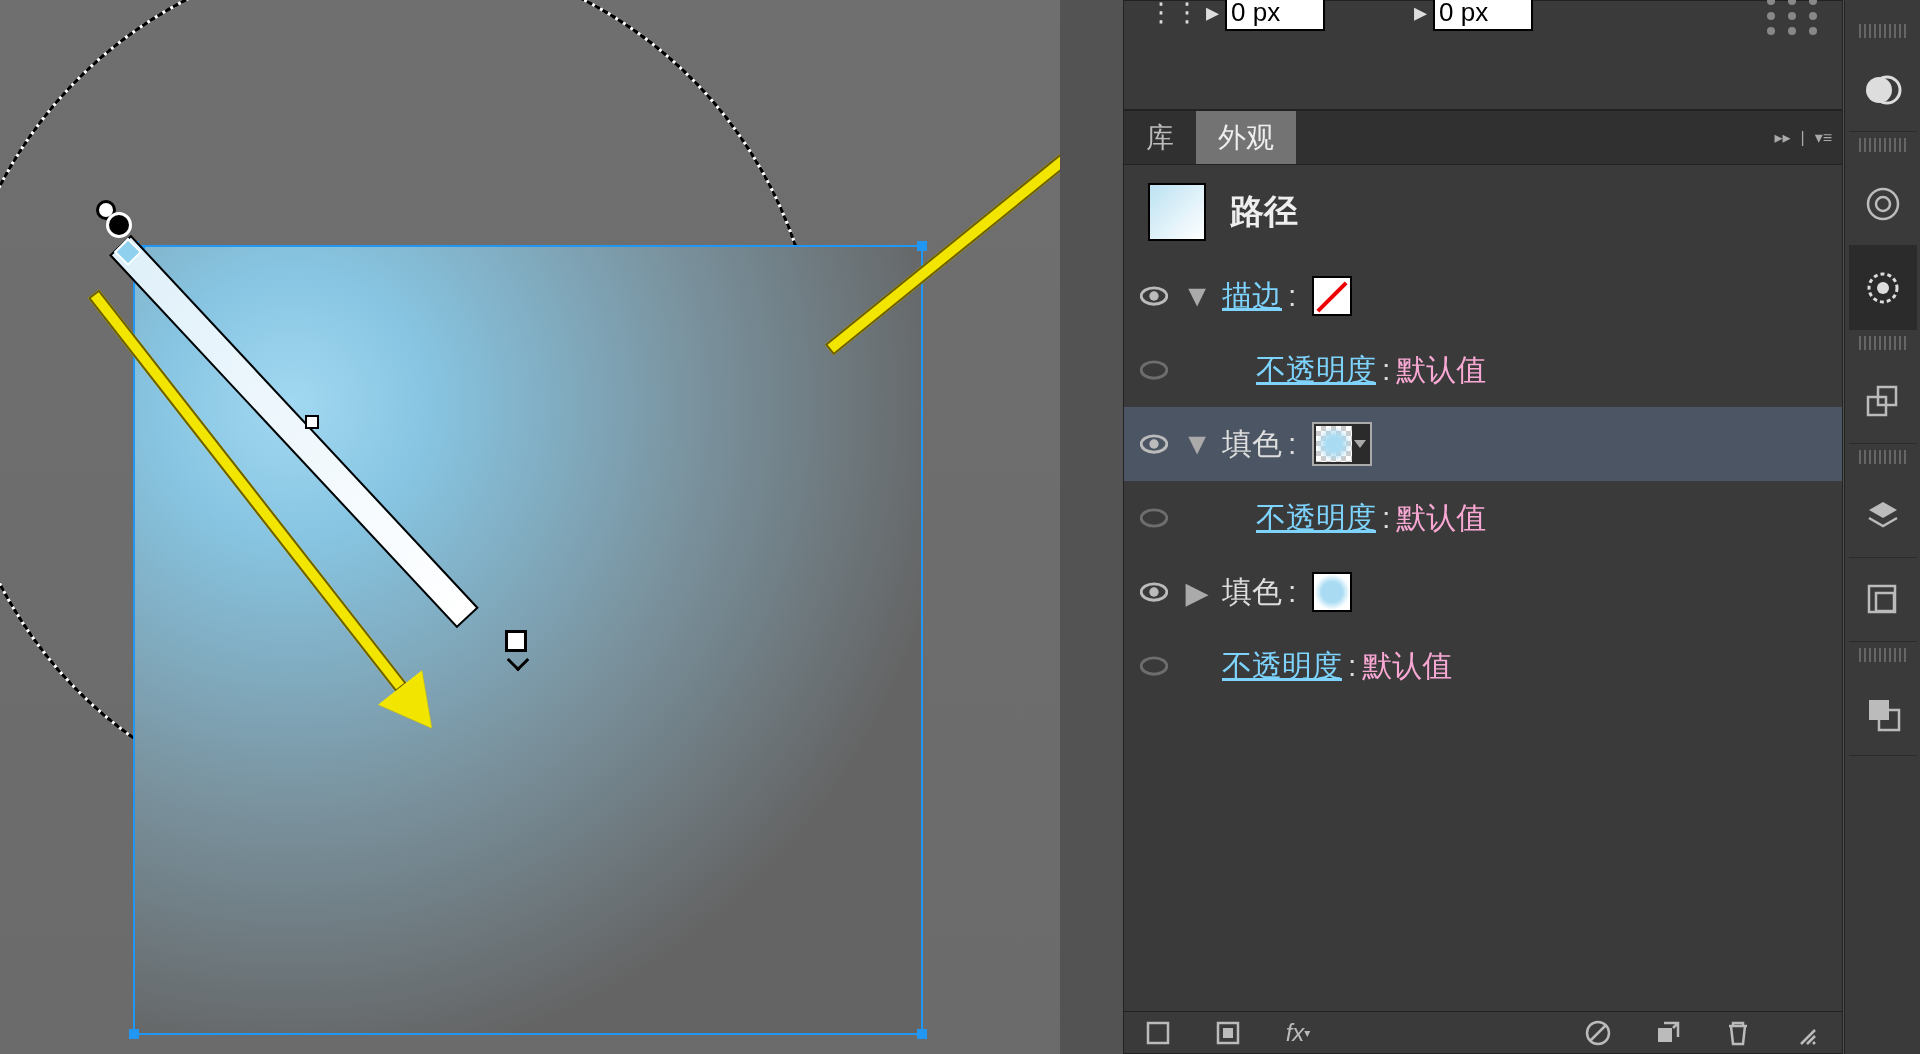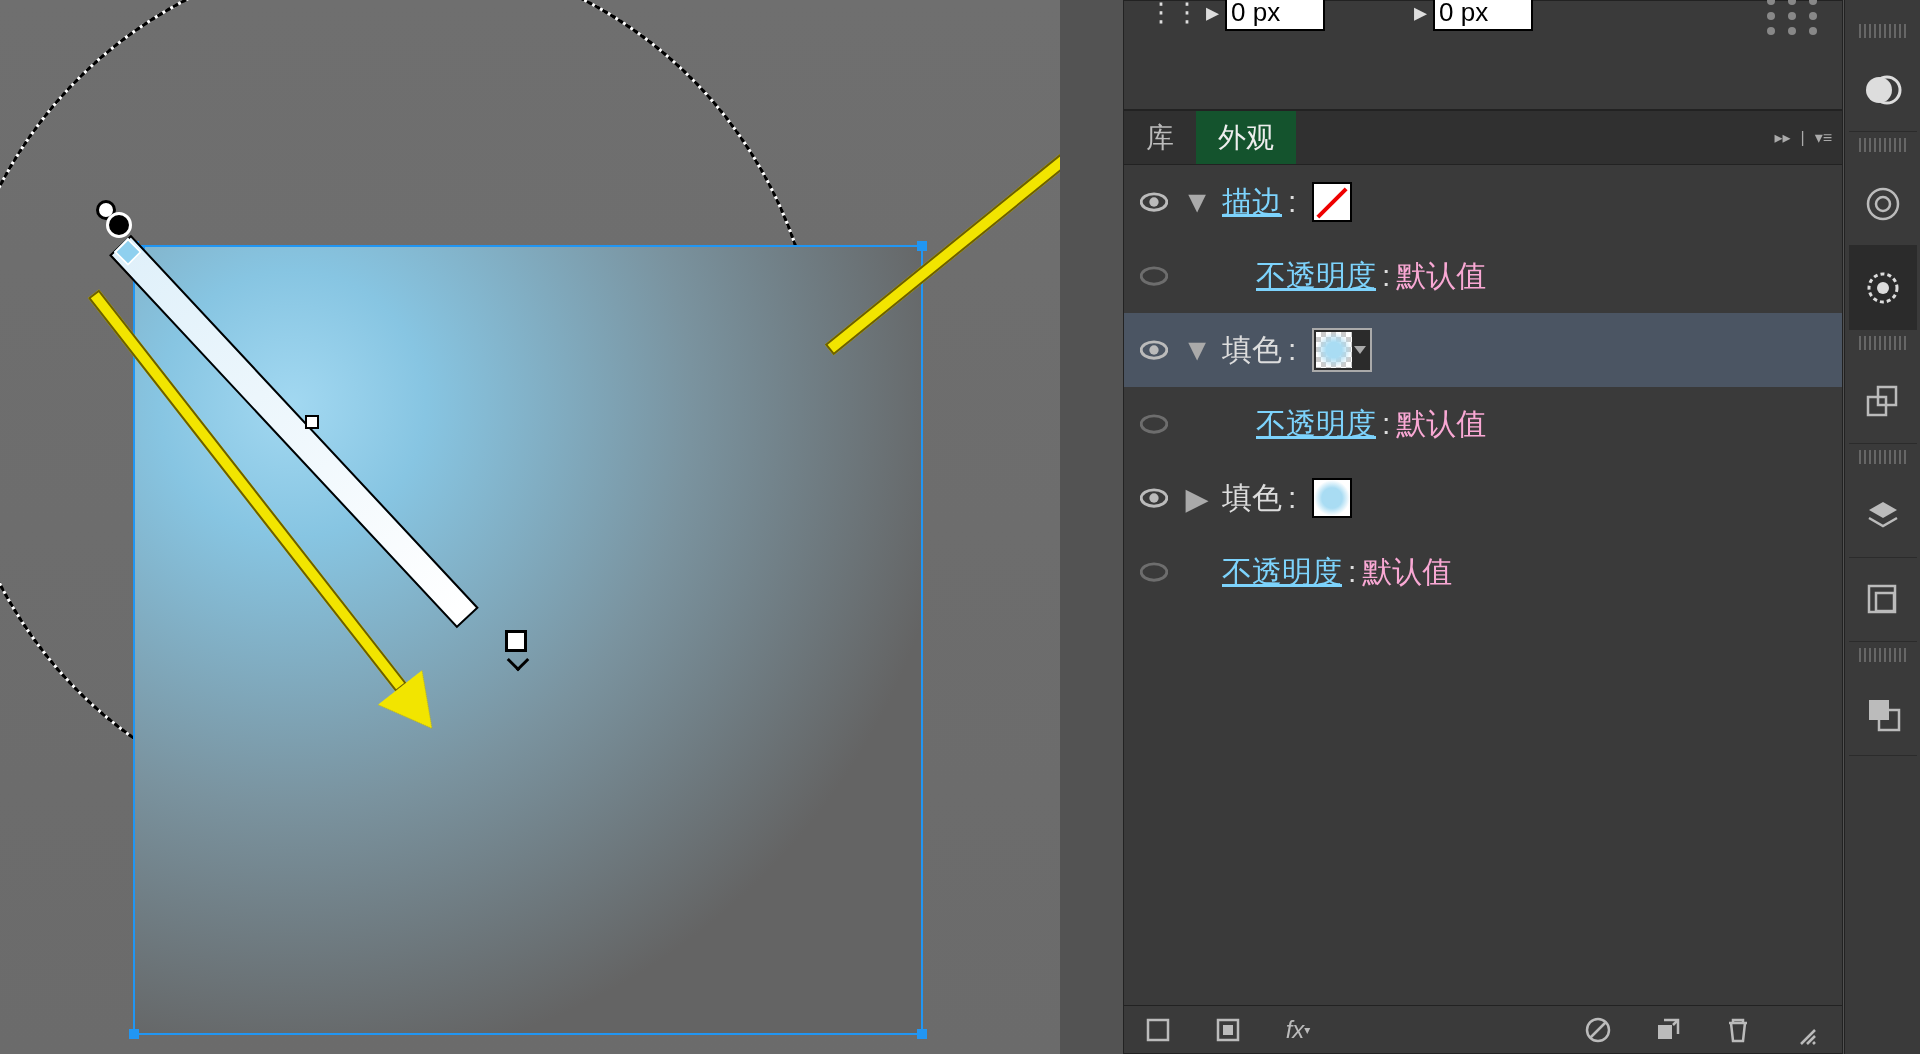--- a/index.html
+++ b/index.html
@@ -52,21 +52,21 @@
 .coord input { width: 100px; height: 38px; background: #fff; border: 2px solid #000; font-size: 26px; text-align: left; padding: 0 4px; }
 .anchor-widget { position: absolute; right: 20px; top: -6px; width: 60px; height: 42px; display: grid; grid-template-columns: repeat(3,1fr); gap: 4px; }
 .anchor-dot { width: 8px; height: 8px; background: #888; border-radius: 50%; margin: auto; }
 .checkbox-row { position: absolute; left: 24px; top: 70px; display: flex; align-items: center; gap: 14px; color: #ddd; font-size: 30px; }
 .chkbox { width: 26px; height: 26px; border: 2px solid #888; background: #2b2b2b; }
 
 
 .app-panel { position: absolute; left: 63px; top: 110px; width: 720px; bottom: 0; background: #3a3a3a; border: 1px solid #222; display: flex; flex-direction: column; }
 .tab-bar { height: 54px; background: #303030; display: flex; align-items: stretch; border-bottom: 1px solid #222; }
 .tab { padding: 0 22px; display: flex; align-items: center; font-size: 28px; color: #bbb; cursor: pointer; }
-.tab.active { background: #14532d; color: #eee; }
+.tab.active { background: #737373; color: #eee; }
 .tab-spacer { flex: 1; }
 .tab-controls { display: flex; align-items: center; padding: 0 10px; gap: 10px; color: #aaa; }
 
 .obj-header { display: flex; align-items: center; gap: 24px; padding: 18px 24px; }
 .obj-thumb { width: 58px; height: 58px; background: linear-gradient(135deg,#bce2f3,#fff); border: 2px solid #000; }
 .obj-title { font-size: 34px; font-weight: bold; color: #eee; }
 
 .attr-row { height: 74px; display: flex; align-items: center; padding: 0 6px 0 14px; color: #ddd; font-size: 30px; }
 .attr-row.selected { background: #4b5563; }
 .eye { width: 32px; height: 32px; margin-right: 16px; display: flex; align-items: center; justify-content: center; }
@@ -77,21 +77,21 @@
 .label-plain { color: #ddd; margin-right: 6px; }
 .value-default { color: #f9a8d4; }
 .swatch { width: 40px; height: 40px; border: 2px solid #000; margin-left: 10px; }
 .swatch-none { background: #fff; position: relative; }
 .swatch-none::after { content: ""; position: absolute; left: -2px; right: -2px; top: 48%; height: 4px; background: #e00; transform: rotate(-45deg); }
 .swatch-drop { width: 60px; height: 44px; border: 2px solid #aaa; background: #2b2b2b; display: flex; align-items: center; margin-left: 10px; }
 .swatch-drop .sw { width: 36px; height: 36px; margin-left: 2px; background: radial-gradient(circle,#a9dcf3 30%,transparent 70%), repeating-conic-gradient(#ccc 0 25%, #fff 0 50%) 0 0/10px 10px; }
 .swatch-drop .arr { margin-left: 2px; border-left: 6px solid transparent; border-right: 6px solid transparent; border-top: 8px solid #aaa; }
 .swatch-solid { background: radial-gradient(circle,#a9dcf3 40%,#fff 70%); }
 
-.panel-bottom { margin-top: auto; height: 48px; display: flex; align-items: center; padding: 0 18px; gap: 38px; color: #aaa; border-top: 1px solid #222; }
+.panel-bottom { margin-top: auto; height: 42px; display: flex; align-items: center; padding: 0 18px; gap: 38px; color: #aaa; border-top: 1px solid #222; }
 .panel-bottom .spacer { flex: 1; }
 .btn-icon { width: 32px; height: 32px; display: flex; align-items: center; justify-content: center; cursor: pointer; }
 
 
 .dock { position: absolute; right: 0; top: 0; width: 76px; height: 100%; background: #3a3a3a; border-left: 1px solid #222; display: flex; flex-direction: column; align-items: center; padding-top: 18px; gap: 0; }
 .dock-btn { width: 68px; height: 84px; display: flex; align-items: center; justify-content: center; cursor: pointer; border-bottom: 1px solid #2b2b2b; }
 .dock-btn.active { background: #2b2b2b; }
 .dock-grip { width: 48px; height: 14px; margin: 6px 0 10px; background: repeating-linear-gradient(90deg,#666 0 2px,transparent 2px 5px); }
 
 
@@ -163,20 +163,24 @@
       <div class="tab">库</div>
       <div class="tab active">外观</div>
       <div class="tab-spacer"></div>
       <div class="tab-controls">
         <span>▸▸</span>
         <span>|</span>
         <span>▾≡</span>
       </div>
     </div>
 
+    <div class="obj-header">
+      <div class="obj-thumb"></div>
+      <div class="obj-title">路径</div>
+    </div>
 
     <div class="attr-row">
       <div class="eye">
           <svg viewBox="0 0 24 16">
             <ellipse cx="12" cy="8" rx="11" ry="7" class="ic-stroke"></ellipse>
             <circle cx="12" cy="8" r="4" class="ic-fill"></circle>
           </svg>
         </div>
       <div class="disclosure">▼</div>
       <span class="label-link">描边</span>

